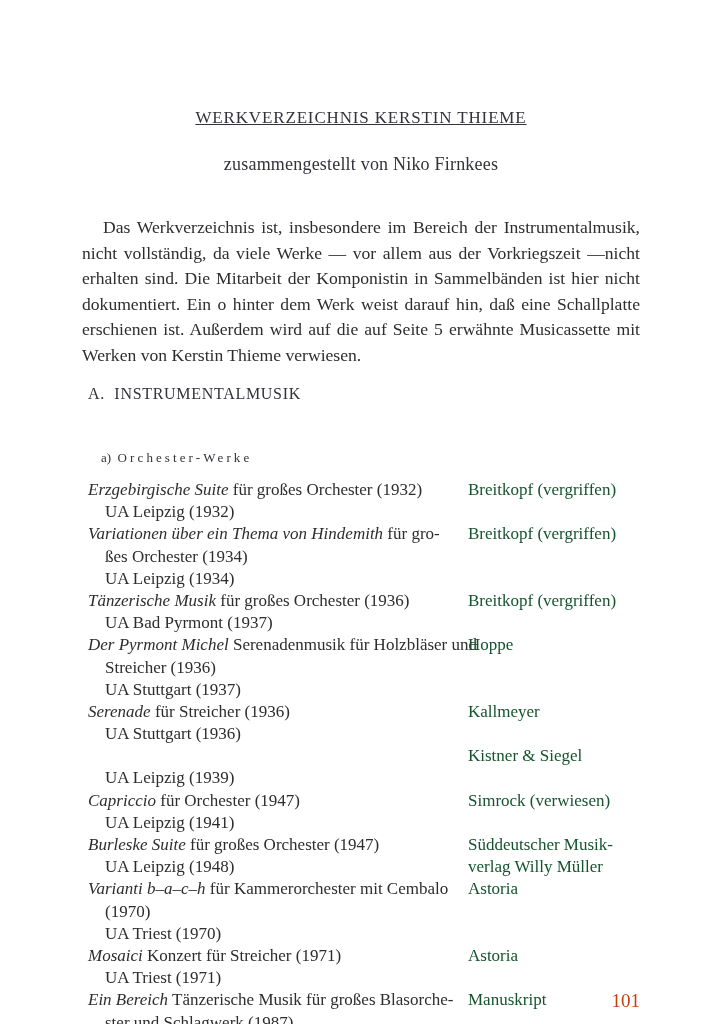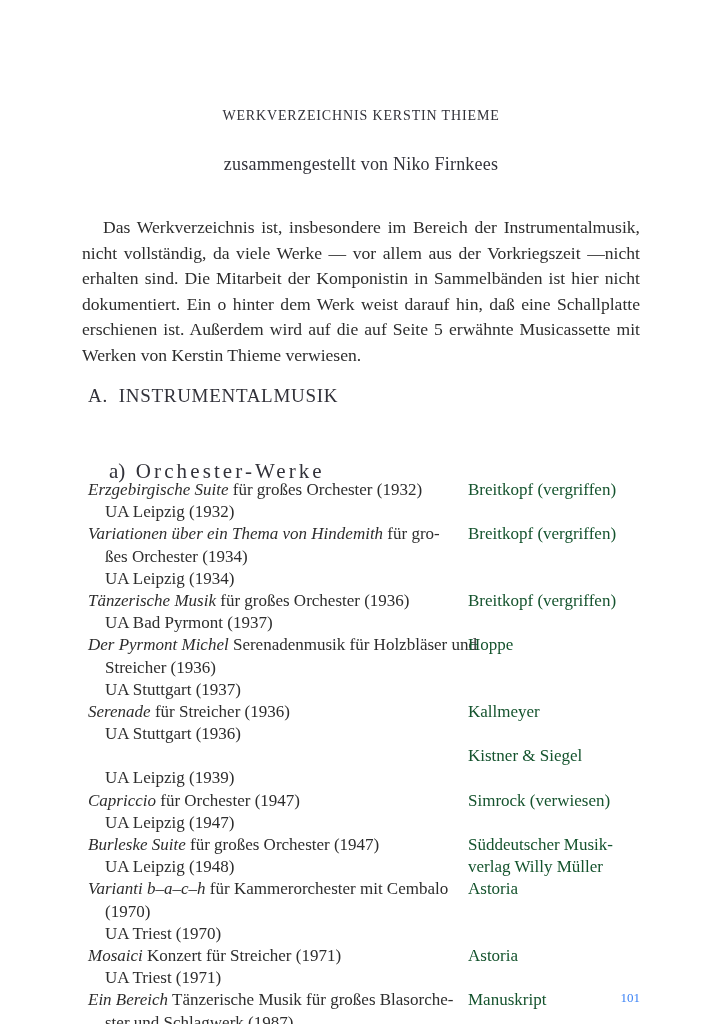--- a/index.html
+++ b/index.html
@@ -21,24 +21,25 @@
     inset: 0;
   }
 
   
   .doc-title {
     position: absolute;
     left: 0;
     right: 0;
     top: 108px;
     text-align: center;
-    font-size: 14px;
+    font-size: 17px;
     letter-spacing: 0.85px;
     color: #32323a;
     white-space: pre;
+    text-decoration: underline;
   }
   .doc-subtitle {
     position: absolute;
     left: 0;
     right: 0;
     top: 154px;
     text-align: center;
     font-size: 18px;
     color: #32323a;
     letter-spacing: 0.2px;
@@ -57,30 +58,30 @@
     color: #2d2d2d;
     hyphens: none;
     margin-top: 33px;
   }
 
   
   .section-a {
     position: absolute;
     left: 88px;
     top: 385px;
-    font-size: 19px;
+    font-size: 16px;
     letter-spacing: 0.7px;
     color: #32323a;
     white-space: pre;
   }
   .subsection-a {
     position: absolute;
     left: 88px;
     top: 434px;
-    font-size: 21px;
+    font-size: 13px;
     color: #32323a;
     white-space: pre;
   }
   .subsection-a .spaced {
     letter-spacing: 3.1px;
   }
 
   
   .works {
     position: absolute;
@@ -114,22 +115,22 @@
     font-style: italic;
   }
 
   
   .folio {
     position: absolute;
     left: 0;
     top: 990px;
     width: 640px;
     text-align: right;
-    font-size: 13px;
-    color: #3b82f6;
+    font-size: 19px;
+    color: #c2410c;
   }
 </style>
 </head>
 <body>
 
 <div class="page">
 
   <div class="doc-title">WERKVERZEICHNIS KERSTIN THIEME</div>
   <div class="doc-subtitle">zusammengestellt von Niko Firnkees</div>
 
@@ -150,21 +151,21 @@
       <div class="line-row"><span class="work-col"><span class="ital">Tänzerische Musik</span><span> für großes Orchester (1936)</span></span><span class="pub-col">Breitkopf (vergriffen)</span></div>
       <div class="line-row"><span class="work-col indent-1"><span>UA Bad Pyrmont (1937)</span></span></div>
       <div class="line-row"><span class="work-col"><span class="ital">Der Pyrmont Michel</span><span> Serenadenmusik für Holzbläser und</span></span><span class="pub-col">Hoppe</span></div>
       <div class="line-row"><span class="work-col indent-2"><span>Streicher (1936)</span></span></div>
       <div class="line-row"><span class="work-col indent-1"><span>UA Stuttgart (1937)</span></span></div>
       <div class="line-row"><span class="work-col"><span class="ital">Serenade</span><span> für Streicher (1936)</span></span><span class="pub-col">Kallmeyer</span></div>
       <div class="line-row"><span class="work-col indent-1"><span>UA Stuttgart (1936)</span></span></div>
       <div class="line-row"><span class="pub-col">Kistner &amp; Siegel</span></div>
       <div class="line-row"><span class="work-col indent-1"><span>UA Leipzig (1939)</span></span></div>
       <div class="line-row"><span class="work-col"><span class="ital">Capriccio</span><span> für Orchester (1947)</span></span><span class="pub-col">Simrock (verwiesen)</span></div>
-      <div class="line-row"><span class="work-col indent-1"><span>UA Leipzig (1947)</span></span></div>
+      <div class="line-row"><span class="work-col indent-1"><span>UA Leipzig (1941)</span></span></div>
       <div class="line-row"><span class="work-col"><span class="ital">Burleske Suite</span><span> für großes Orchester (1947)</span></span><span class="pub-col">Süddeutscher Musik-</span></div>
       <div class="line-row"><span class="work-col indent-1"><span>UA Leipzig (1948)</span></span><span class="pub-col">verlag Willy Müller</span></div>
       <div class="line-row"><span class="work-col"><span class="ital">Varianti b–a–c–h</span><span> für Kammerorchester mit Cembalo</span></span><span class="pub-col">Astoria</span></div>
       <div class="line-row"><span class="work-col indent-2"><span>(1970)</span></span></div>
       <div class="line-row"><span class="work-col indent-1"><span>UA Triest (1970)</span></span></div>
       <div class="line-row"><span class="work-col"><span class="ital">Mosaici</span><span> Konzert für Streicher (1971)</span></span><span class="pub-col">Astoria</span></div>
       <div class="line-row"><span class="work-col indent-1"><span>UA Triest (1971)</span></span></div>
       <div class="line-row"><span class="work-col"><span class="ital">Ein Bereich</span><span> Tänzerische Musik für großes Blasorche-</span></span><span class="pub-col">Manuskript</span></div>
       <div class="line-row"><span class="work-col indent-2"><span>ster und Schlagwerk (1987)</span></span></div>
     </div>

